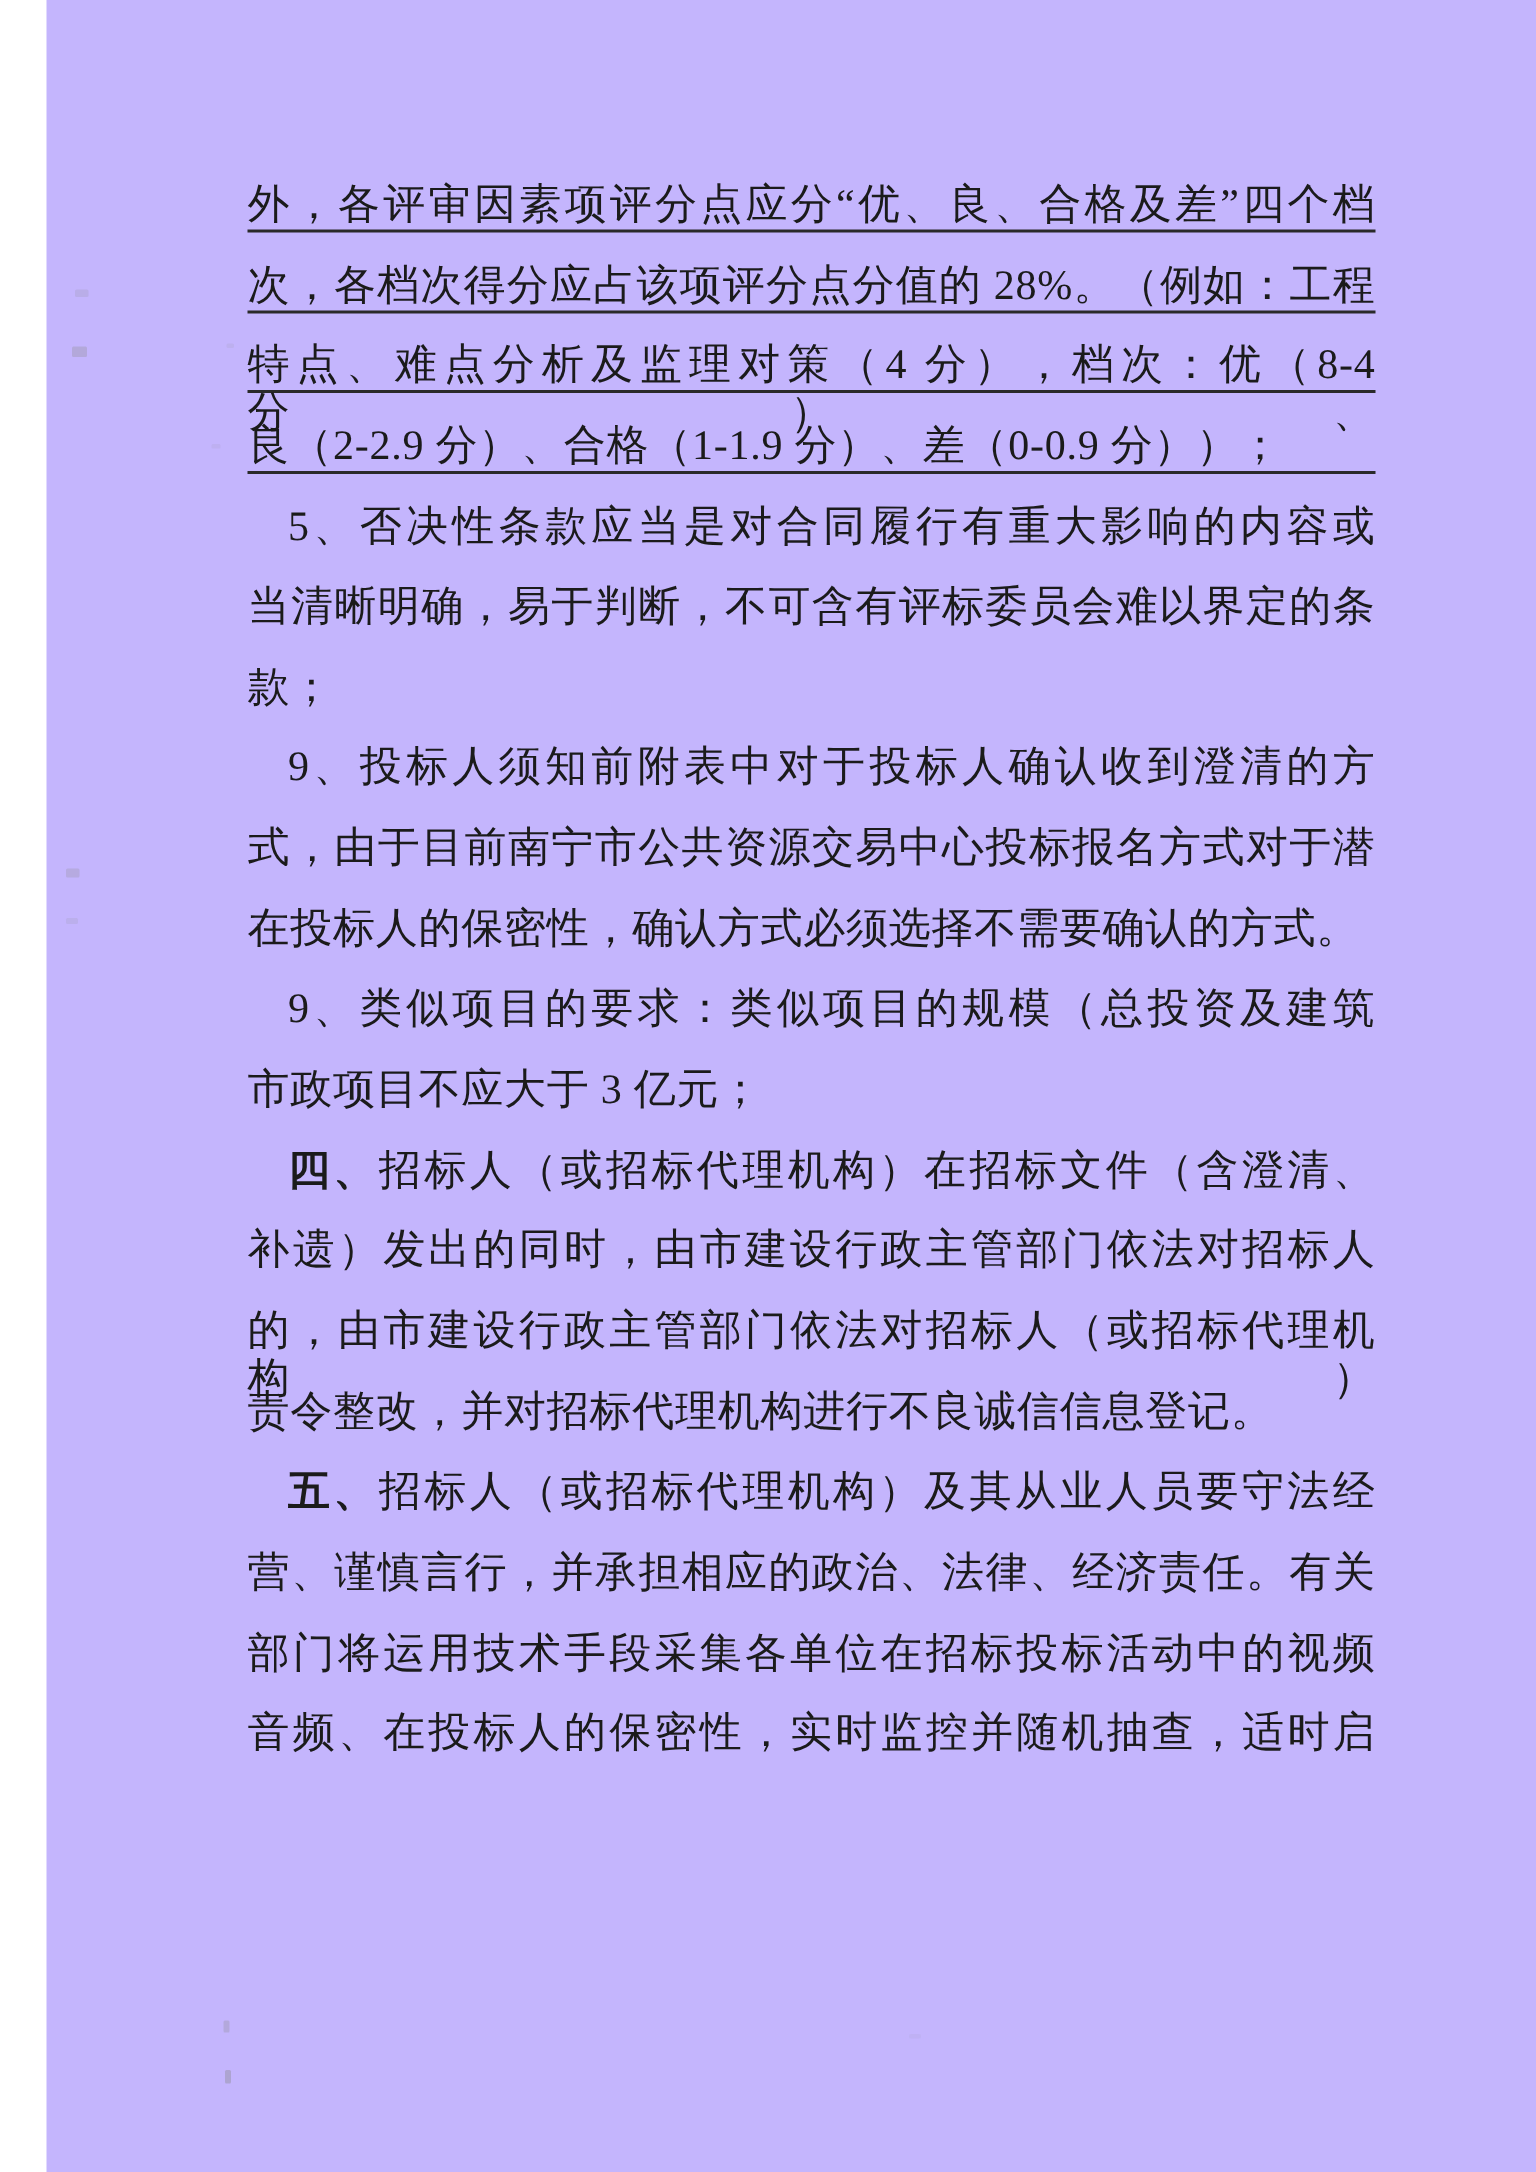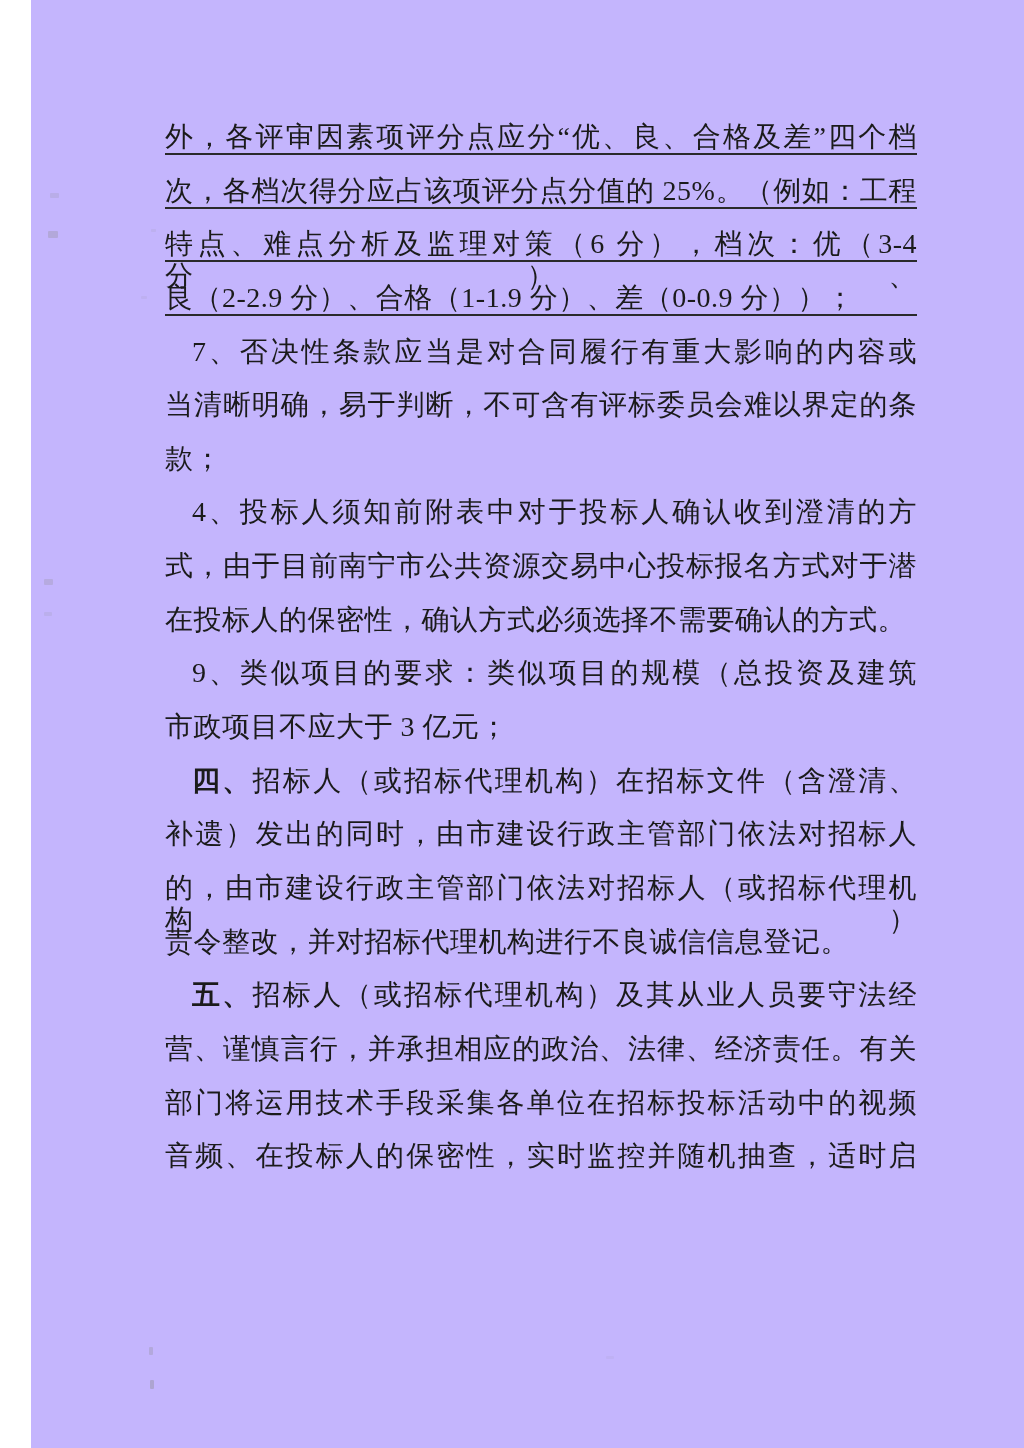--- a/index.html
+++ b/index.html
@@ -54,29 +54,29 @@
     border-radius: 1px;
   }
 </style>
 </head>
 <body>
 
 <div class="page">
 
   <div class="textblock">
     <div class="line jus ul">外，各评审因素项评分点应分“优、良、合格及差”四个档</div>
-    <div class="line jus ul">次，各档次得分应占该项评分点分值的 25%。（例如：工程</div>
-    <div class="line jus ul">特点、难点分析及监理对策（6 分），档次：优（3-4 分）、</div>
+    <div class="line jus ul">次，各档次得分应占该项评分点分值的 28%。（例如：工程</div>
+    <div class="line jus ul">特点、难点分析及监理对策（4 分），档次：优（8-4 分）、</div>
     <div class="line ul">良（2-2.9 分）、合格（1-1.9 分）、差（0-0.9 分））；</div>
 
-    <div class="line jus ind">7、否决性条款应当是对合同履行有重大影响的内容或</div>
+    <div class="line jus ind">5、否决性条款应当是对合同履行有重大影响的内容或</div>
     <div class="line jus">当清晰明确，易于判断，不可含有评标委员会难以界定的条</div>
     <div class="line">款；</div>
 
-    <div class="line jus ind">4、投标人须知前附表中对于投标人确认收到澄清的方</div>
+    <div class="line jus ind">9、投标人须知前附表中对于投标人确认收到澄清的方</div>
     <div class="line jus">式，由于目前南宁市公共资源交易中心投标报名方式对于潜</div>
     <div class="line">在投标人的保密性，确认方式必须选择不需要确认的方式。</div>
 
     <div class="line jus ind">9、类似项目的要求：类似项目的规模（总投资及建筑</div>
     <div class="line">市政项目不应大于 3 亿元；</div>
 
     <div class="line jus ind"><span class="b">四、</span><span>招标人（或招标代理机构）在招标文件（含澄清、</span></div>
     <div class="line jus">补遗）发出的同时，由市建设行政主管部门依法对招标人</div>
     <div class="line jus">的，由市建设行政主管部门依法对招标人（或招标代理机构）</div>
     <div class="line">责令整改，并对招标代理机构进行不良诚信信息登记。</div>

